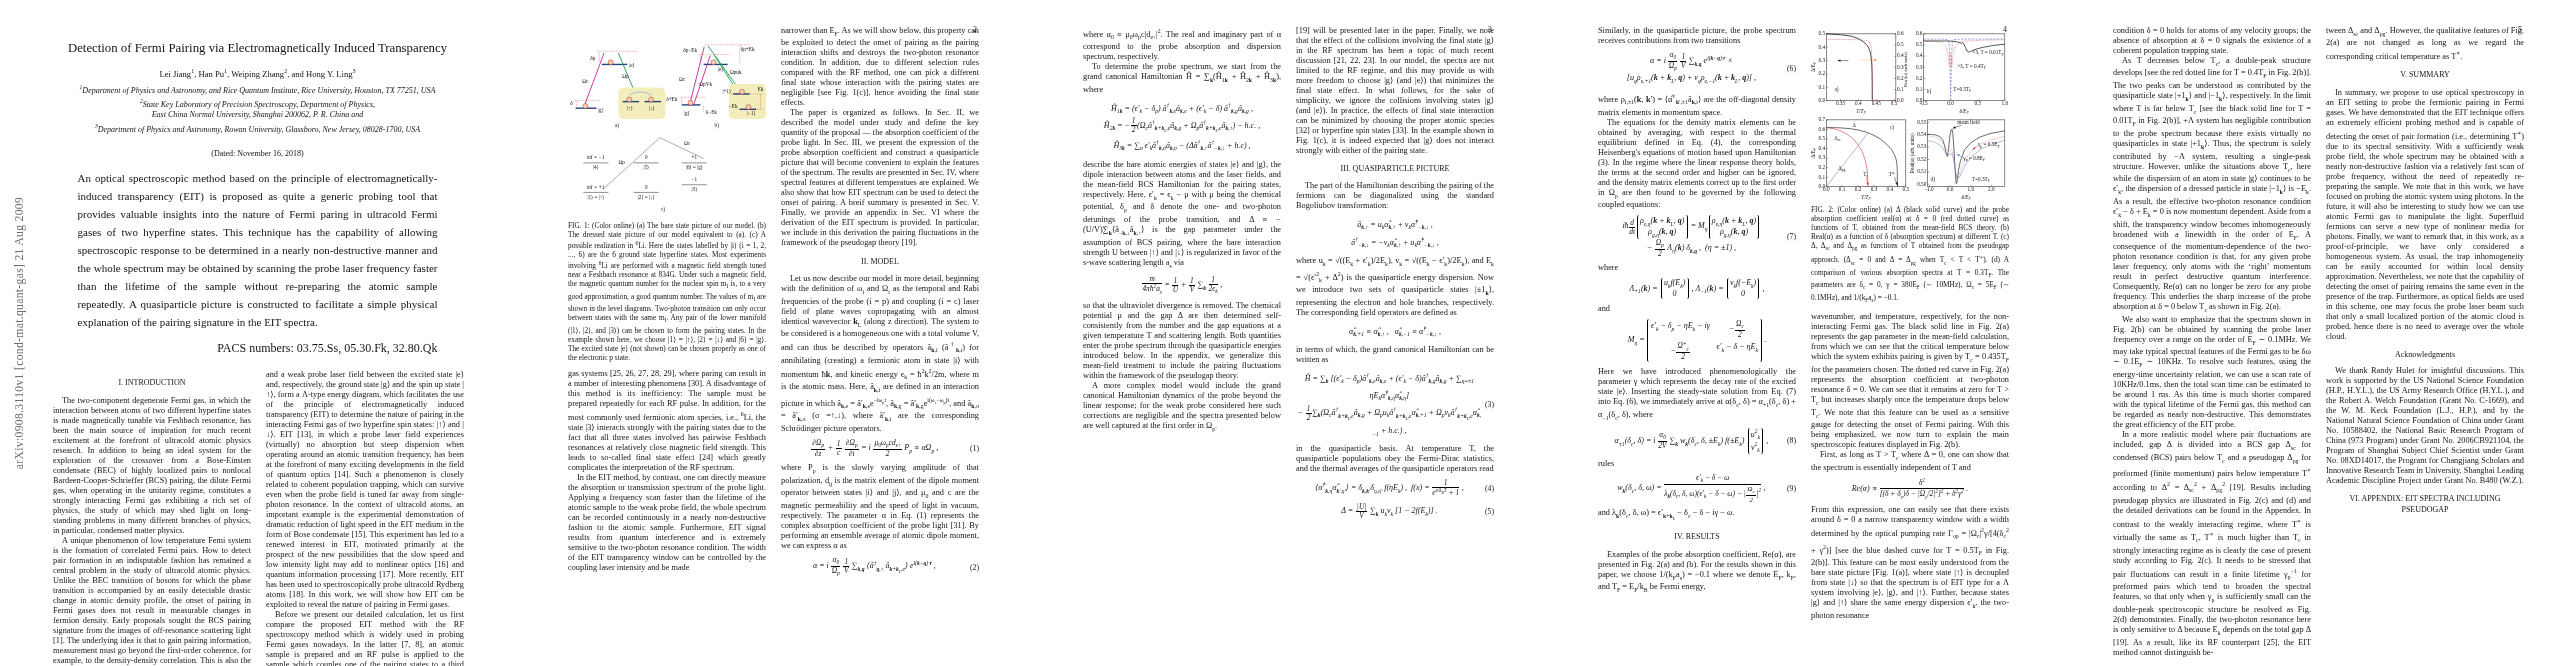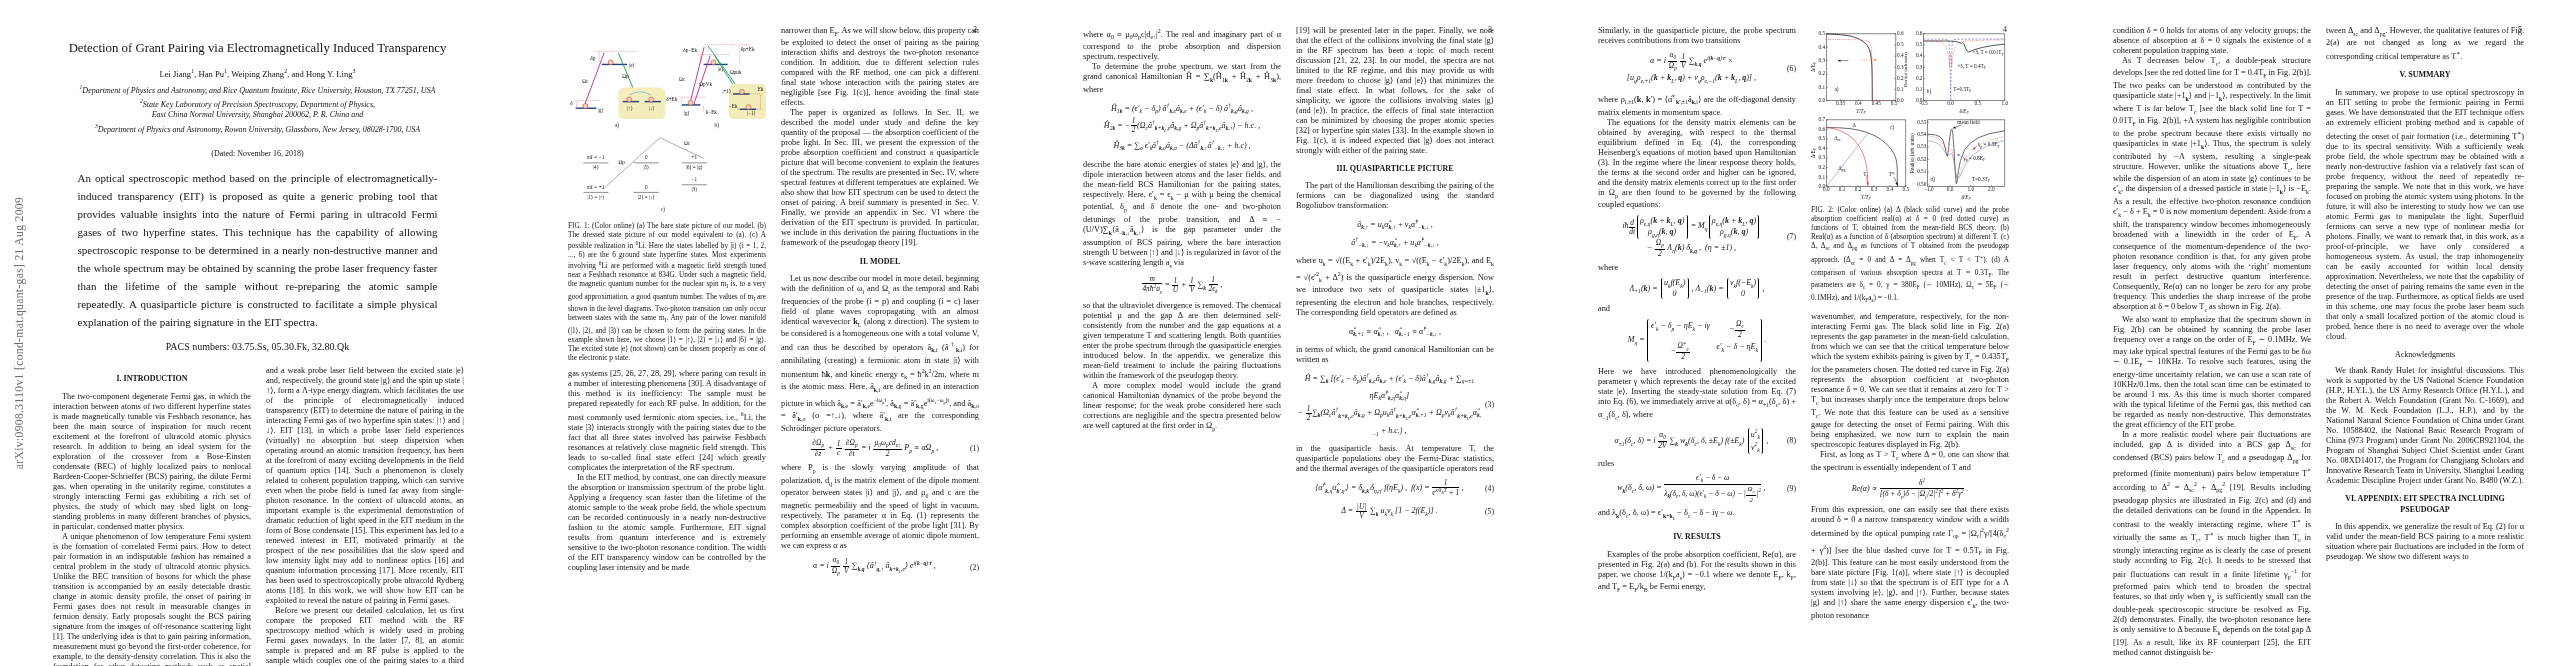--- a/index.html
+++ b/index.html
@@ -7,28 +7,28 @@
 .spread{display:flex;width:2576px;height:667px;background:#fff;font-family:"Liberation Serif","DejaVu Serif",serif;color:#141414}
 .page{position:relative;flex:0 0 515px;width:515px;height:667px;overflow:hidden;background:#fff}
 .pnum{position:absolute;top:24.5px;right:53px;font-size:8px}
 .stamp{position:absolute;top:333px;left:19px;transform:translate(-50%,-50%) rotate(-90deg);white-space:nowrap;font-size:11.7px;color:#6e6e6e;letter-spacing:0.3px}
 .p1-header{padding-top:41px;text-align:center}
 .title{font-size:12.8px;margin:0 39px 11px;line-height:15.6px}
 .authors{font-size:8.6px;margin-bottom:3.9px}
 .affil{font-style:italic;font-size:8px;line-height:10.3px}
 .dateline{font-size:8px;margin-top:14px}
 .abstract{width:360px;margin:11.7px auto 0;text-align:justify;font-size:11px;line-height:18px}
-.pacs{width:360px;margin:9.4px auto 0;text-align:center;font-size:10px}
+.pacs{width:360px;margin:9.4px auto 0;text-align:right;font-size:12px}
 .cols{display:flex;gap:15px;padding:0 51px 0 53px}
 .page .cols{margin-top:25.6px}
 .page.first .cols{margin-top:14.5px}
 .col{width:198px}
 .b-p{font-size:8.3px;line-height:10px;text-align:justify;text-indent:9px}
 .b-p.ni{text-indent:0}
-.b-h{font-weight:bold;font-size:8px;text-align:center;margin:8.3px 7.8px 7.2px;line-height:10.3px}
+.b-h{font-weight:normal;font-size:8px;text-align:center;margin:8.3px 7.8px 7.2px;line-height:10.3px}
 .b-sh{font-weight:normal;font-size:8px;text-align:center;margin:8.3px 0 7.2px}
 .b-eq{display:flex;align-items:center;font-style:italic;font-size:8px;margin:5px 0;line-height:11px}
 .eq-b{flex:1;text-align:center}
 .eq-n{font-style:normal;font-size:7.7px;padding-left:2.2px}
 .b-cap{font-size:7.3px;line-height:9px;text-align:justify;margin:4.4px 0 7.2px}
 sub,sup{font-size:70%}
 .fr{display:inline-block;vertical-align:middle;margin:0 0.6px}
 .fr>span{display:block;text-align:center;line-height:1.08;font-size:.93em}
 .fr>span:first-child{border-bottom:0.4px solid #000;padding:0 1.1px}
 .vc{display:inline-flex;flex-direction:column;text-align:center;vertical-align:middle;margin:0 1.1px;padding:0.6px 2.2px;border-left:0.7px solid #000;border-right:0.7px solid #000;border-radius:2.2px;line-height:1.15}
@@ -48,21 +48,21 @@
 .fig2{position:relative;display:grid;grid-template-columns:99px 99px;gap:2.2px 0;margin:4.4px 0 1.1px}
 .fig2-ylab{position:absolute;left:64px;top:37px;width:61px;text-align:center;transform:rotate(-90deg);font-size:4.7px}
 </style>
 </head>
 <body>
 
 <div class="spread">
   <div class="page first">
     <div class="stamp">arXiv:0908.3110v1  [cond-mat.quant-gas]  21 Aug 2009</div>
     <div class="p1-header">
-      <div class="title">Detection of Grant Pairing via Electromagnetically Induced Transparency</div>
+      <div class="title">Detection of Fermi Pairing via Electromagnetically Induced Transparency</div>
       <div class="authors">Lei Jiang<sup>1</sup>, Han Pu<sup>1</sup>, Weiping Zhang<sup>2</sup>, and Hong Y. Ling<sup>3</sup></div>
       <div class="affil"><sup>1</sup>Department of Physics and Astronomy, and Rice Quantum Institute, Rice University, Houston, TX 77251, USA</div>
       <div class="affil"><sup>2</sup>State Key Laboratory of Precision Spectroscopy, Department of Physics,</div>
       <div class="affil">East China Normal University, Shanghai 200062, P. R. China and</div>
       <div class="affil"><sup>3</sup>Department of Physics and Astronomy, Rowan University, Glassboro, New Jersey, 08028-1700, USA</div>
       <div class="dateline">(Dated: November 16, 2018)</div>
       <div class="abstract">An optical spectroscopic method based on the principle of electromagnetically-induced transparency (EIT) is proposed as quite a generic probing tool that provides valuable insights into the nature of Fermi paring in ultracold Fermi gases of two hyperfine states. This technique has the capability of allowing spectroscopic response to be determined in a nearly non-destructive manner and the whole spectrum may be obtained by scanning the probe laser frequency faster than the lifetime of the sample without re-preparing the atomic sample repeatedly. A quasiparticle picture is constructed to facilitate a simple physical explanation of the pairing signature in the EIT spectra.</div>
       <div class="pacs">PACS numbers: 03.75.Ss, 05.30.Fk, 32.80.Qk</div>
     </div>
     <div class="cols">
@@ -484,18 +484,17 @@
           <div class="b-p">We also want to emphasize that the spectrum shown in Fig. 2(b) can be obtained by scanning the probe laser frequency over a range on the order of E<sub>F</sub> ∼ 0.1MHz. We may take typical spectral features of the Fermi gas to be δω ∼ 0.1E<sub>F</sub> ∼ 10KHz. To resolve such features, using the energy-time uncertainty relation, we can use a scan rate of 10KHz/0.1ms, then the total scan time can be estimated to be around 1 ms. As this time is much shorter compared with the typical lifetime of the Fermi gas, this method can be regarded as nearly non-destructive. This demonstrates the great efficiency of the EIT probe.</div>
           <div class="b-p">In a more realistic model where pair fluctuations are included, gap Δ is divided into a BCS gap Δ<sub>sc</sub> for condensed (BCS) pairs below T<sub>c</sub> and a pseudogap Δ<sub>pg</sub> for preformed (finite momentum) pairs below temperature T<sup>∗</sup> according to Δ<sup>2</sup> = Δ<sub>sc</sub><sup>2</sup> + Δ<sub>pg</sub><sup>2</sup> [19]. Results including pseudogap physics are illustrated in Fig. 2(c) and (d) and the detailed derivations can be found in the Appendex. In contrast to the weakly interacting regime, where T<sup>∗</sup> is virtually the same as T<sub>c</sub>, T<sup>∗</sup> is much higher than T<sub>c</sub> in strongly interacting regime as is clearly the case of present study according to Fig. 2(c). It needs to be stressed that pair fluctuations can result in a finite lifetime γ<sub>p</sub><sup>−1</sup> for preformed pairs which tend to broaden the spectral features, so that only when γ<sub>p</sub> is sufficiently small can the double-peak spectroscopic structure be resolved as Fig. 2(d) demonstrates. Finally, the two-photon resonance here is only sensitive to Δ because E<sub>k</sub> depends on the total gap Δ [19]. As a result, like its RF counterpart [25], the EIT method cannot distinguish be-</div>
         </div>
       <div class="col">
           <div class="b-p ni">tween Δ<sub>sc</sub> and Δ<sub>pg</sub>. However, the qualitative features of Fig. 2(a) are not changed as long as we regard the corresponding critical temperature as T<sup>∗</sup>.</div>
           <div class="b-h">V. SUMMARY</div>
           <div class="b-p">In summary, we propose to use optical spectroscopy in an EIT setting to probe the fermionic pairing in Fermi gases. We have demonstrated that the EIT technique offers an extremely efficient probing method and is capable of detecting the onset of pair formation (i.e., determining T<sup>∗</sup>) due to its spectral sensitivity. With a sufficiently weak probe field, the whole spectrum may be obtained with a nearly non-destructive fashion via a relatively fast scan of probe frequency, without the need of repeatedly re-preparing the sample. We note that in this work, we have focused on probing the atomic system using photons. In the future, it will also be interesting to study how we can use atomic Fermi gas to manipulate the light. Superfluid fermions can serve a new type of nonlinear media for photons. Finally, we want to remark that, in this work, as a proof-of-principle, we have only considered a homogeneous system. As usual, the trap inhomogeneity can be easily accounted for within local density approximation. Nevertheless, we note that the capability of detecting the onset of pairing remains the same even in the presence of the trap. Furthermore, as optical fields are used in this scheme, one may focus the probe laser beam such that only a small localized portion of the atomic cloud is probed, hence there is no need to average over the whole cloud.</div>
           <div class="b-sh">Acknowledgments</div>
           <div class="b-p">We thank Randy Hulet for insightful discussions. This work is supported by the US National Science Foundation (H.P., H.Y.L.), the US Army Research Office (H.Y.L.), and the Robert A. Welch Foundation (Grant No. C-1669), and the W. M. Keck Foundation (L.J., H.P.), and by the National Natural Science Foundation of China under Grant No. 10588402, the National Basic Research Program of China (973 Program) under Grant No. 2006CB921104, the Program of Shanghai Subject Chief Scientist under Grant No. 08XD14017, the Program for Changjiang Scholars and Innovative Research Team in University, Shanghai Leading Academic Discipline Project under Grant No. B480 (W.Z.).</div>
           <div class="b-h">VI. APPENDIX: EIT SPECTRA INCLUDING PSEUDOGAP</div>
-          <div class="b-p">In this appendix, we generalize the result of Eq. (2) for α valid under the mean-field BCS pairing to a more realistic situation where pair fluctuations are included in the form of pseudogap. We show two different ways to</div>
         </div>
     </div>
   </div>
 </div>
 
 
 </body></html>

